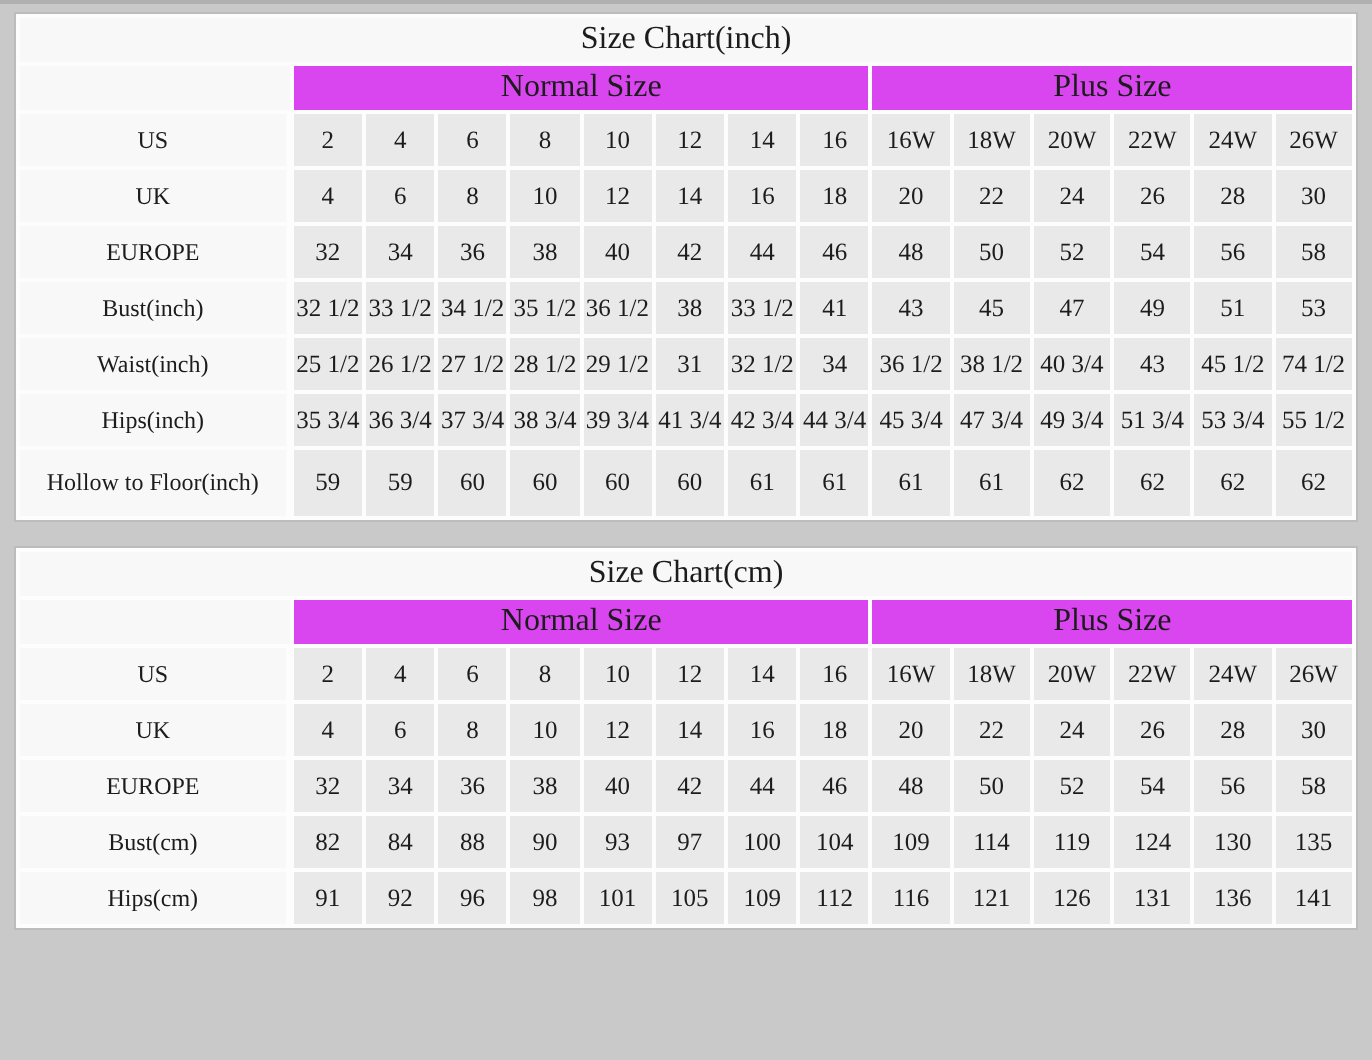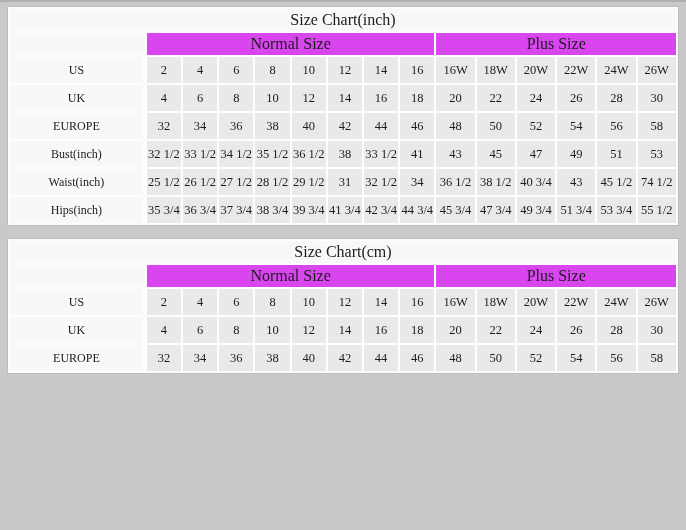--- a/index.html
+++ b/index.html
@@ -193,20 +193,37 @@
           <td class="cell">41 3/4</td>
           <td class="cell">42 3/4</td>
           <td class="cell">44 3/4</td>
           <td class="cell">45 3/4</td>
           <td class="cell">47 3/4</td>
           <td class="cell">49 3/4</td>
           <td class="cell">51 3/4</td>
           <td class="cell">53 3/4</td>
           <td class="cell">55 1/2</td>
         </tr>
+        <tr class="hollow-row">
+          <td class="rowlabel">Hollow to Floor(inch)</td>
+          <td class="cell">59</td>
+          <td class="cell">59</td>
+          <td class="cell">60</td>
+          <td class="cell">60</td>
+          <td class="cell">60</td>
+          <td class="cell">60</td>
+          <td class="cell">61</td>
+          <td class="cell">61</td>
+          <td class="cell">61</td>
+          <td class="cell">61</td>
+          <td class="cell">62</td>
+          <td class="cell">62</td>
+          <td class="cell">62</td>
+          <td class="cell">62</td>
+        </tr>
       </tbody>
     </table>
   <table class="size-table">
       <colgroup>
         <col class="col-label">
         <col class="col-normal">
         <col class="col-normal">
         <col class="col-normal">
         <col class="col-normal">
         <col class="col-normal">
@@ -273,15 +290,49 @@
           <td class="cell">42</td>
           <td class="cell">44</td>
           <td class="cell">46</td>
           <td class="cell">48</td>
           <td class="cell">50</td>
           <td class="cell">52</td>
           <td class="cell">54</td>
           <td class="cell">56</td>
           <td class="cell">58</td>
         </tr>
+        <tr>
+          <td class="rowlabel">Bust(cm)</td>
+          <td class="cell">82</td>
+          <td class="cell">84</td>
+          <td class="cell">88</td>
+          <td class="cell">90</td>
+          <td class="cell">93</td>
+          <td class="cell">97</td>
+          <td class="cell">100</td>
+          <td class="cell">104</td>
+          <td class="cell">109</td>
+          <td class="cell">114</td>
+          <td class="cell">119</td>
+          <td class="cell">124</td>
+          <td class="cell">130</td>
+          <td class="cell">135</td>
+        </tr>
+        <tr>
+          <td class="rowlabel">Hips(cm)</td>
+          <td class="cell">91</td>
+          <td class="cell">92</td>
+          <td class="cell">96</td>
+          <td class="cell">98</td>
+          <td class="cell">101</td>
+          <td class="cell">105</td>
+          <td class="cell">109</td>
+          <td class="cell">112</td>
+          <td class="cell">116</td>
+          <td class="cell">121</td>
+          <td class="cell">126</td>
+          <td class="cell">131</td>
+          <td class="cell">136</td>
+          <td class="cell">141</td>
+        </tr>
       </tbody>
     </table>
 </div>
 
 </body></html>

